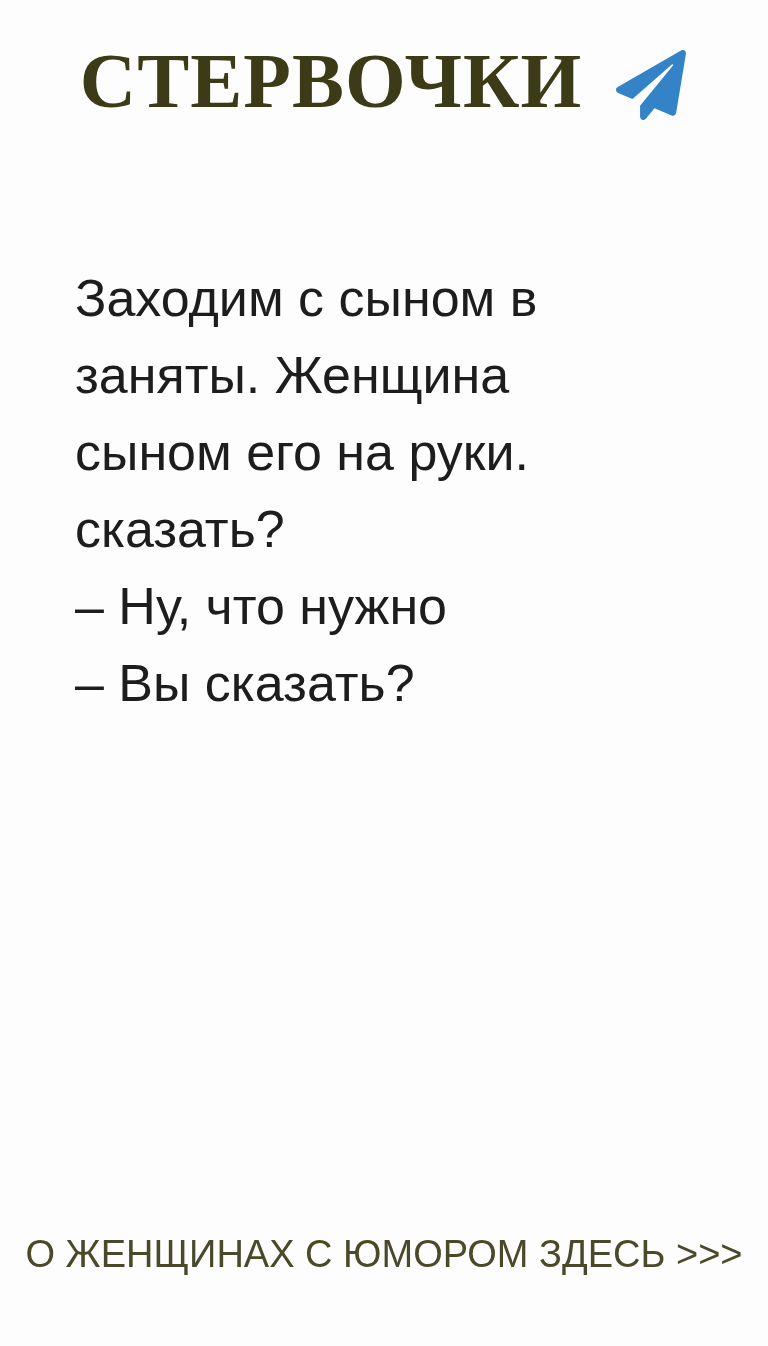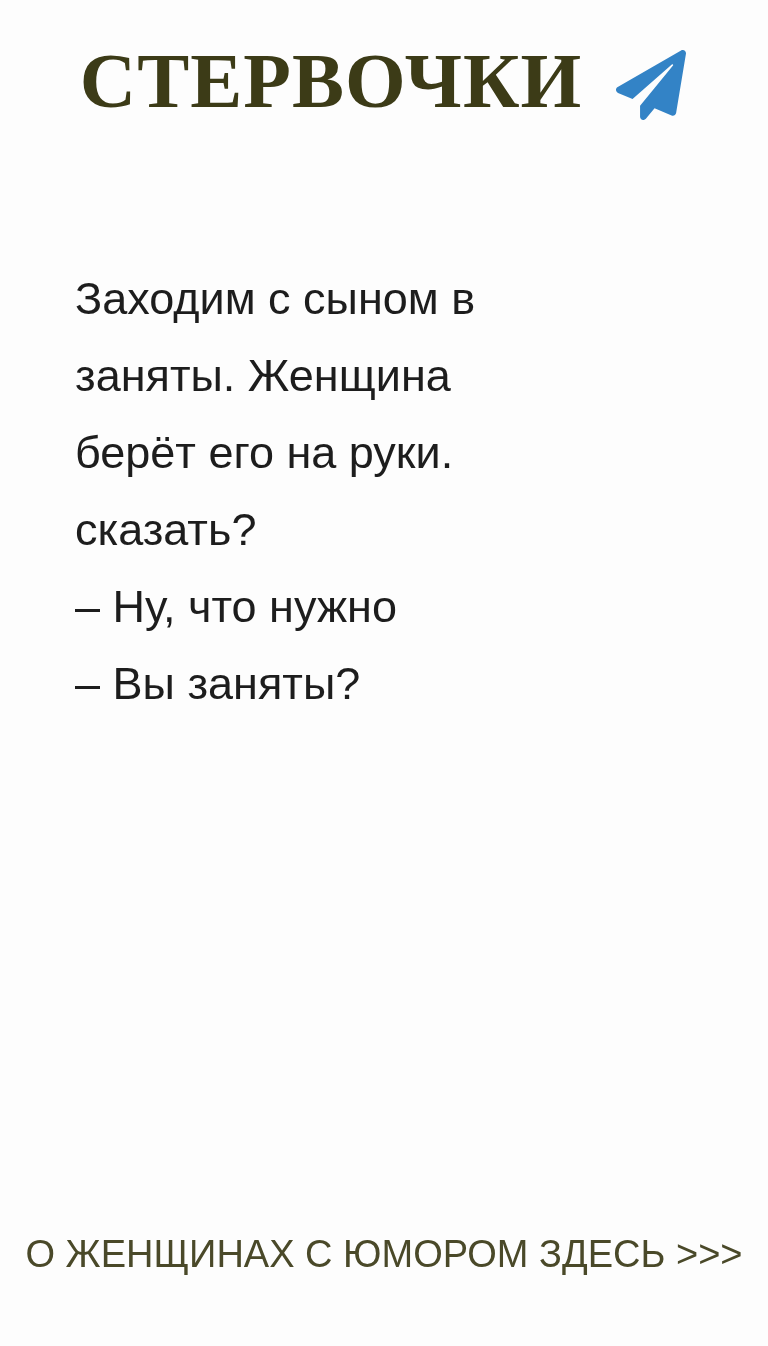--- a/index.html
+++ b/index.html
@@ -37,21 +37,21 @@
     width: 74px;
     height: 70px;
     display: inline-block;
     transform: translateY(4px);
   }
   .joke {
     position: absolute;
     top: 260px;
     left: 75px;
     width: 640px;
-    font-size: 45px;
+    font-size: 52px;
     line-height: 77px;
     color: #1d1d1d;
     letter-spacing: 0px;
   }
   .joke-line {
     white-space: nowrap;
   }
   .footer {
     position: absolute;
     top: 1230px;
@@ -79,23 +79,23 @@
     <span class="tg-icon">
       <svg viewBox="0 0 512 512" width="74" height="70" aria-hidden="true">
         <path fill="#3383c6" d="M476 3.2L12.5 270.6c-18.1 10.4-15.8 35.6 2.2 43.2L121 358.4l287.3-253.2c5.5-4.9 13.3 2.6 8.6 8.3L176 407v80.5c0 23.6 28.5 32.9 42.5 15.8L282 426l124.6 52.2c14.2 6 30.4-2.9 33-18.2l72-432C515 7.8 493.3-6.8 476 3.2z"></path>
       </svg>
     </span>
   </div>
 
   <div class="joke">
     <div class="joke-line">Заходим с сыном в</div>
     <div class="joke-line">заняты. Женщина</div>
-    <div class="joke-line">берёт его на руки.</div>
+    <div class="joke-line">сыном его на руки.</div>
     <div class="joke-line">сказать?</div>
     <div class="joke-line">– Ну, что нужно</div>
-    <div class="joke-line">– Вы заняты?</div>
+    <div class="joke-line">– Вы сказать?</div>
   </div>
 
   <div class="footer">
     <span class="footer-link">О ЖЕНЩИНАХ С ЮМОРОМ ЗДЕСЬ &gt;&gt;&gt;</span>
   </div>
 
 </div>
 
 </body></html>

